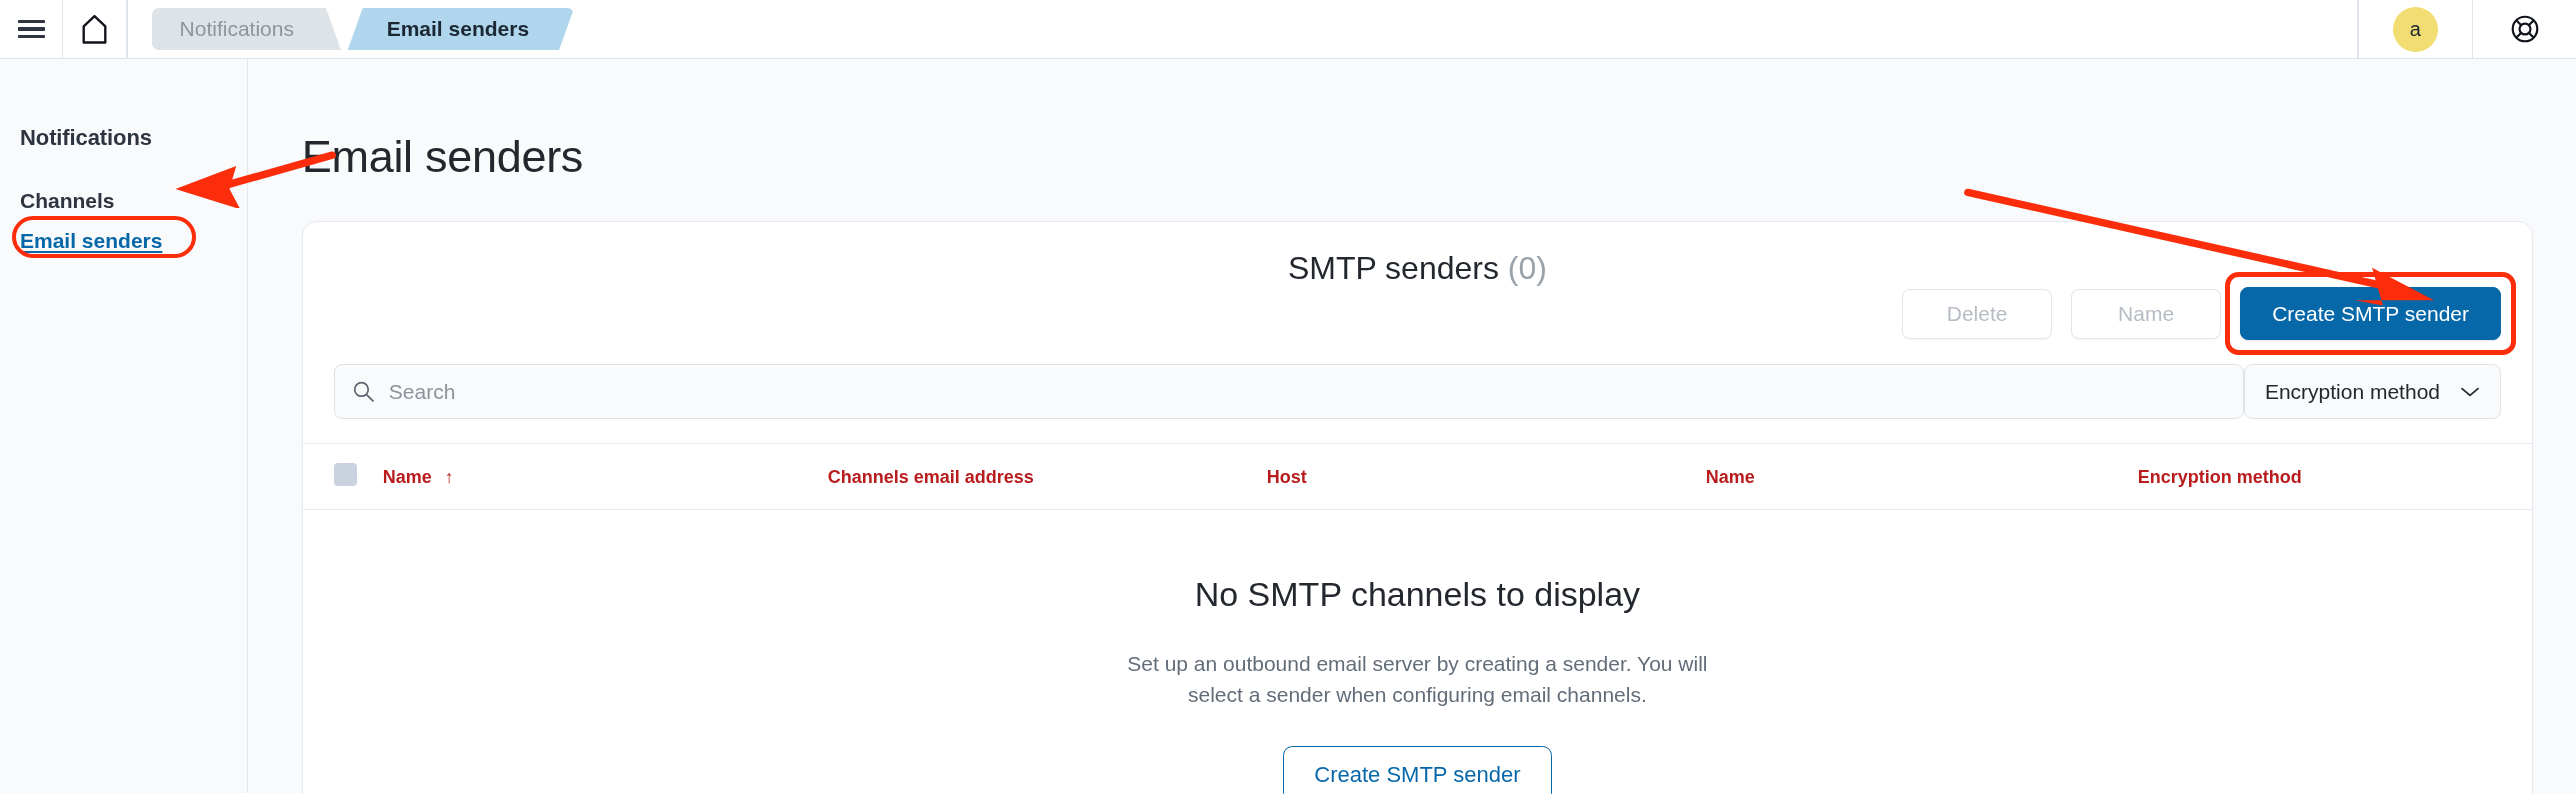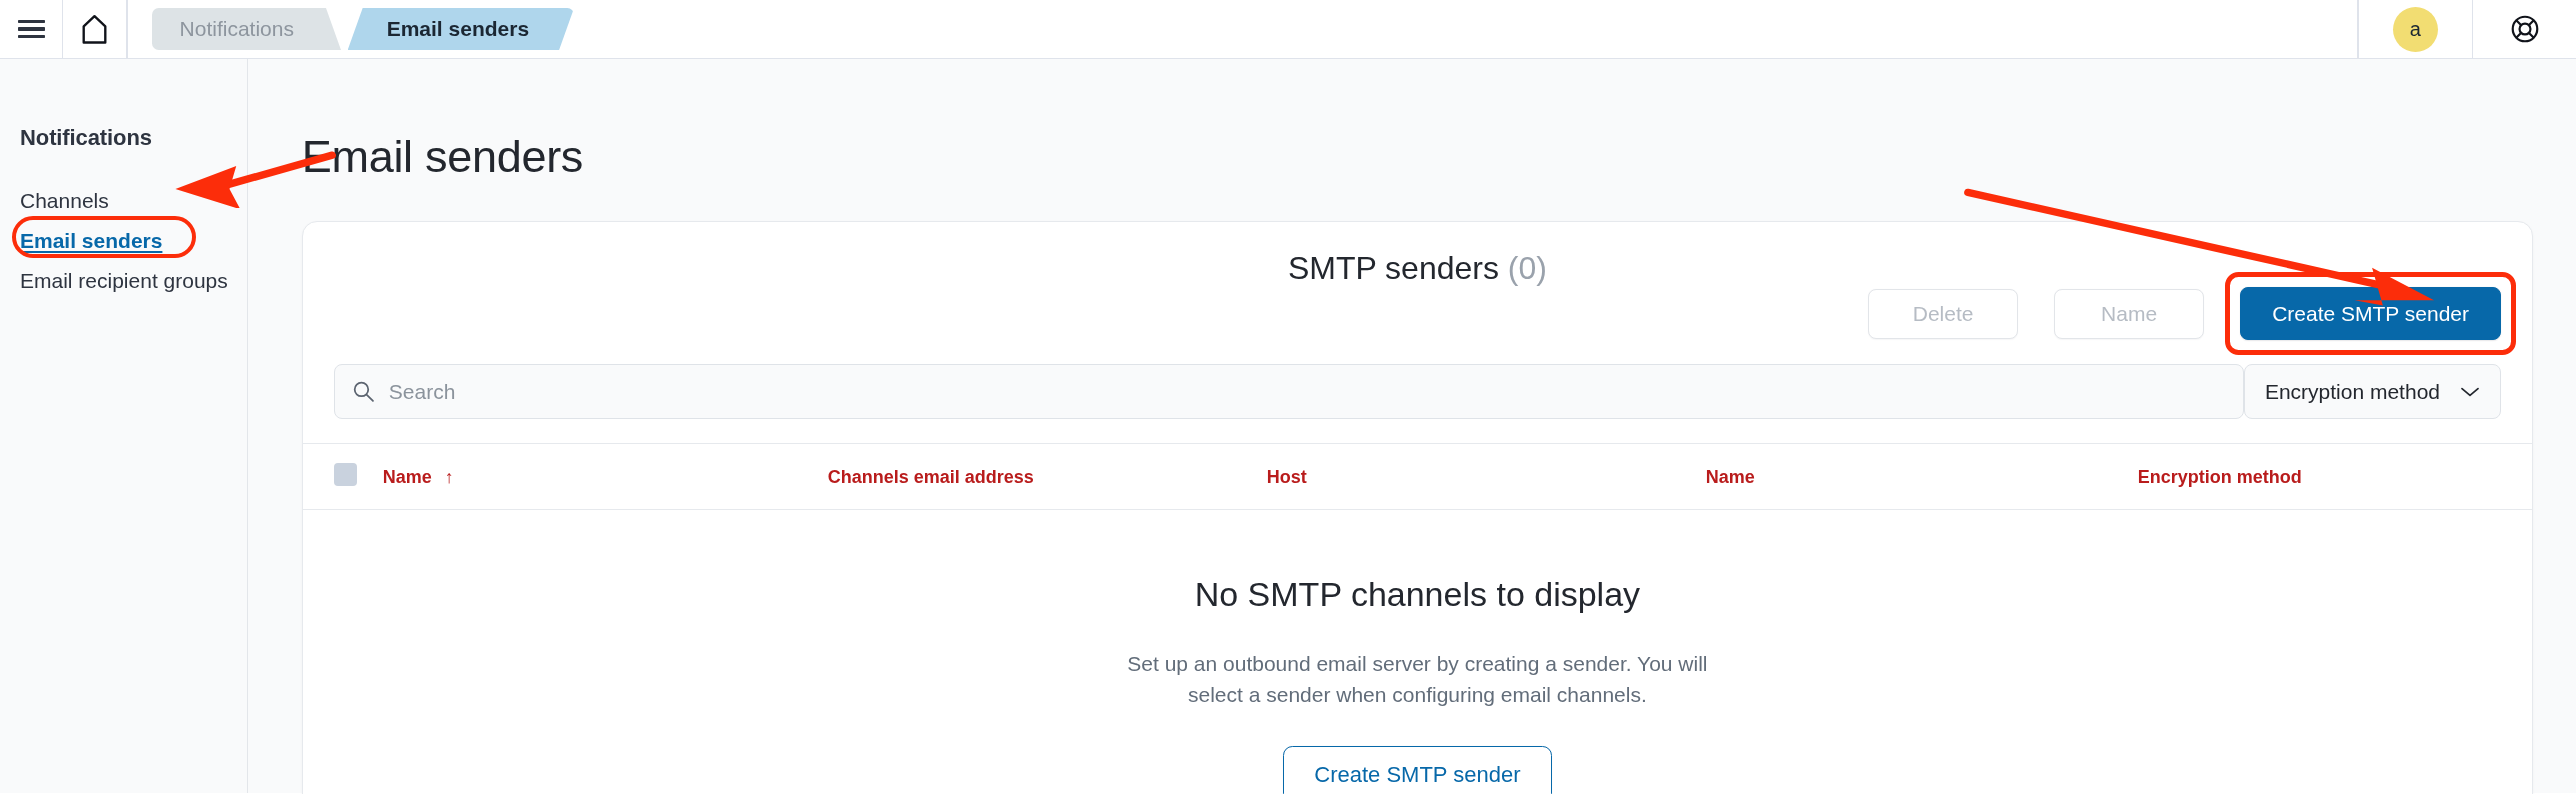--- a/index.html
+++ b/index.html
@@ -115,20 +115,21 @@
     color: #2e3440;
     margin-bottom: 30px;
     letter-spacing: -0.1px;
   }
   .side-item {
     font-size: 21px;
     color: #2e3440;
     padding: 8px 0;
     cursor: pointer;
     white-space: nowrap;
+    font-weight: bold;
   }
   .side-item-active {
     color: #0768a9;
     font-weight: bold;
     text-decoration: underline;
     text-underline-offset: 3.4px;
   }
   
   .annot-ellipse {
     position: absolute;
@@ -174,21 +175,21 @@
     font-size: 32px;
     color: #23272e;
     white-space: nowrap;
   }
   .card-title .count { color: #9aa2ac; }
 
   .card-head-actions {
     margin-left: auto;
     display: flex;
     align-items: center;
-    gap: 36px;
+    gap: 19px;
   }
   .btn {
     font-family: "Liberation Sans", sans-serif;
     font-size: 21px;
     border-radius: 8px;
     cursor: pointer;
     white-space: nowrap;
     display: flex;
     align-items: center;
     justify-content: center;
@@ -375,23 +376,20 @@
 
 <div class="page">
 
   <div class="sidebar">
     <div class="side-title">Notifications</div>
     <div class="side-item">
       <span>Channels</span>
     </div>
     <div class="side-item side-item-active">
       <span>Email senders</span>
-    </div>
-    <div class="side-item">
-      <span>Email recipient groups</span>
     </div>
     <div class="annot-ellipse"></div>
   </div>
 
   <div class="main">
     <h1 class="page-title">Email senders</h1>
 
     <div class="card">
 
       <div class="card-head">

